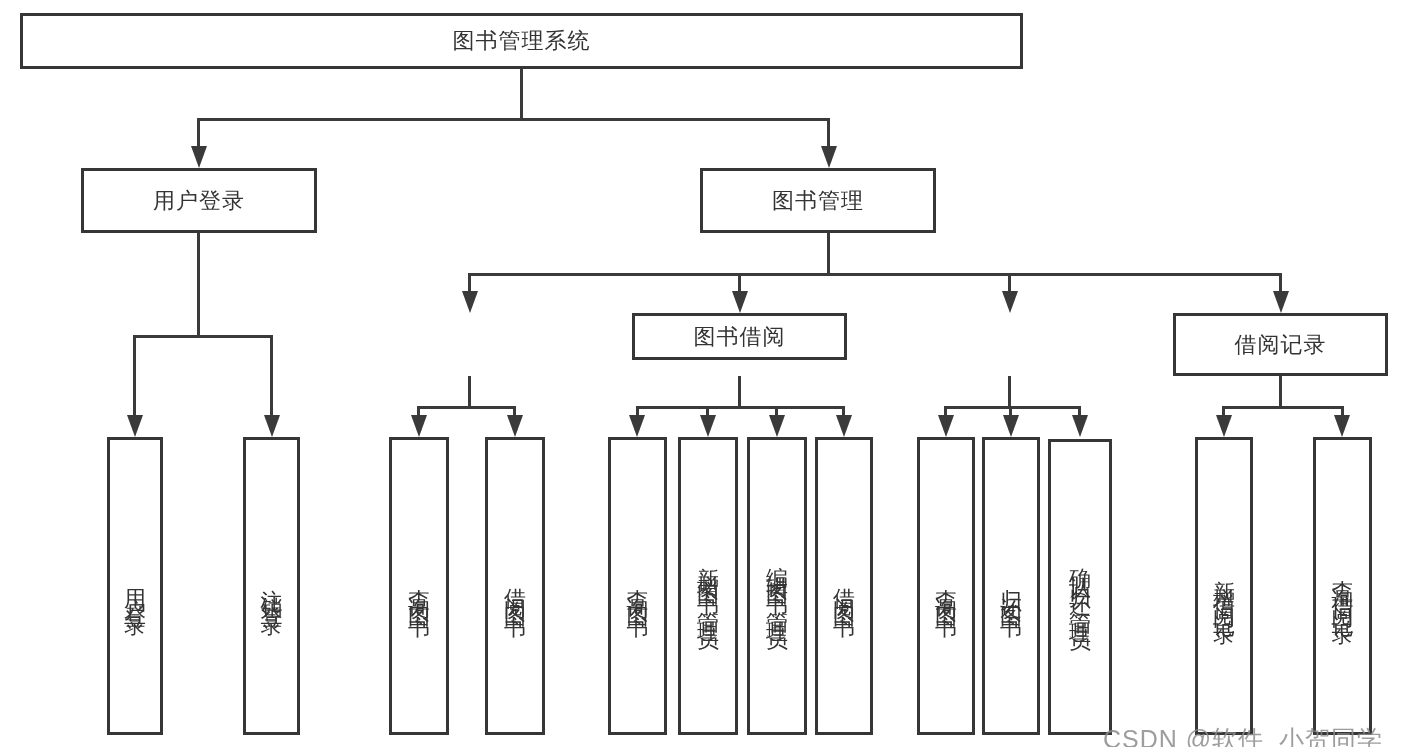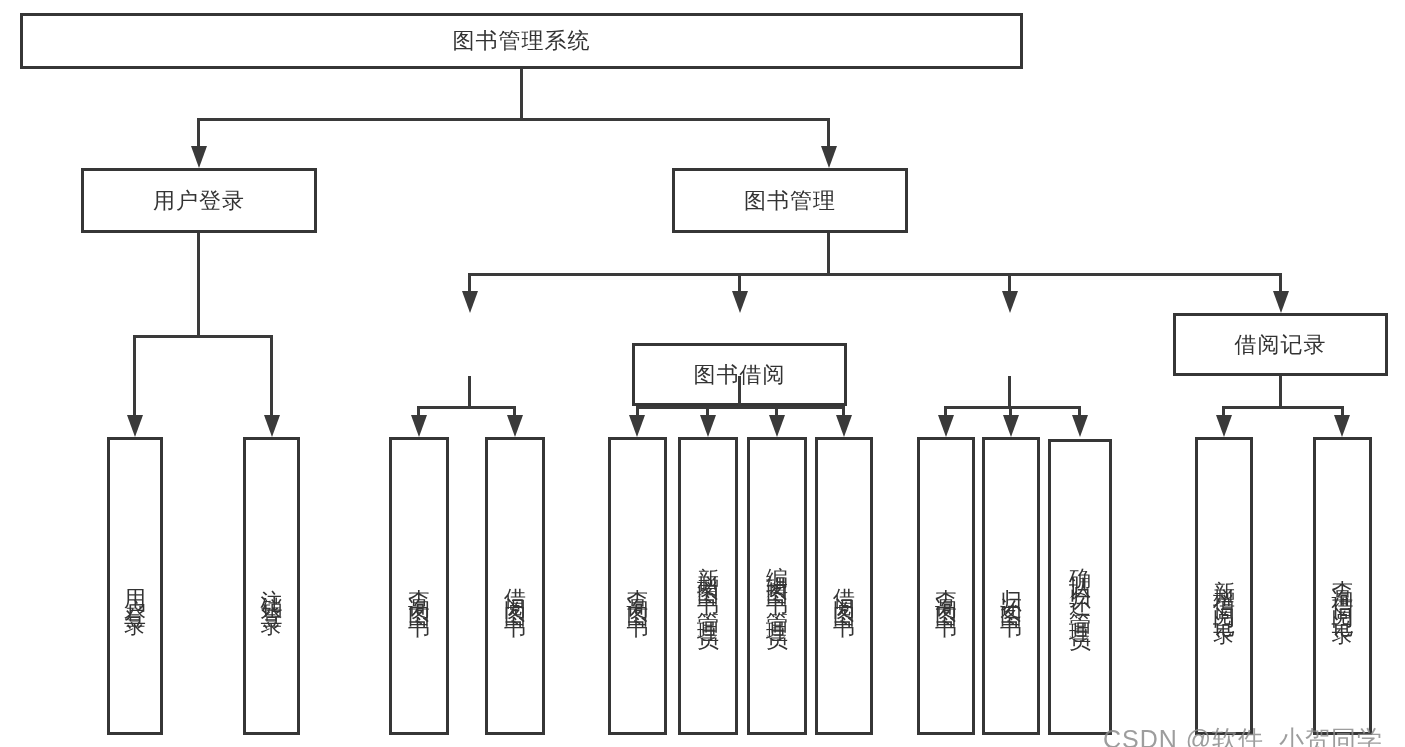--- a/index.html
+++ b/index.html
@@ -30,23 +30,23 @@
   }
 </style>
 </head>
 <body>
 
 <div id="canvas">
 
   <div class="box" style="left:20px;top:13px;width:1003px;height:56px;">图书管理系统</div>
 
   <div class="box" style="left:81px;top:168px;width:236px;height:65px;">用户登录</div>
-  <div class="box" style="left:672px;top:168px;width:236px;height:65px;">图书管理</div>
+  <div class="box" style="left:700px;top:168px;width:236px;height:65px;">图书管理</div>
 
-  <div class="box" style="left:632px;top:313px;width:215px;height:63px;margin-top:30px;">图书借阅</div>
+  <div class="box" style="left:632px;top:313px;width:215px;height:47px;">图书借阅</div>
   <div class="box" style="left:1173px;top:313px;width:215px;height:63px;">借阅记录</div>
 
   <div class="box vbox" style="left:107px;top:437px;width:56px;height:298px;">用户登录</div>
   <div class="box vbox" style="left:243px;top:437px;width:57px;height:298px;">注销登录</div>
 
   <div class="box vbox" style="left:389px;top:437px;width:60px;height:298px;">查询图书</div>
   <div class="box vbox" style="left:485px;top:437px;width:60px;height:298px;">借阅图书</div>
 
   <div class="box vbox" style="left:608px;top:437px;width:59px;height:298px;">查询图书</div>
   <div class="box vbox" style="left:678px;top:437px;width:60px;height:298px;">新增图书（管理员）</div>

